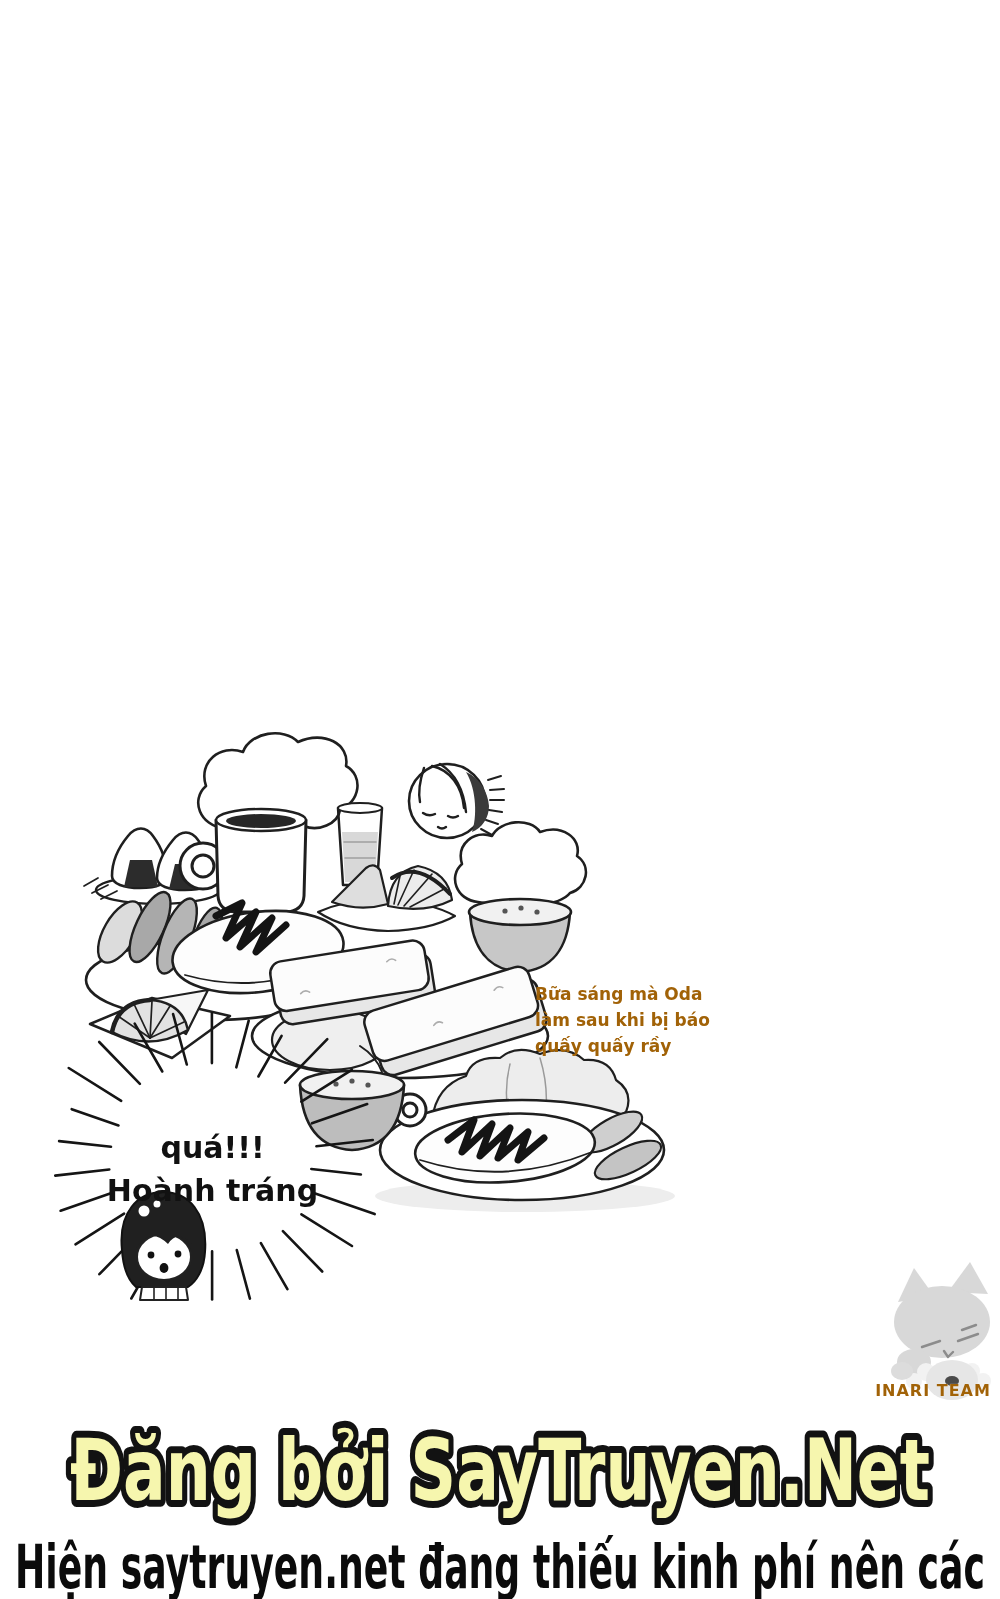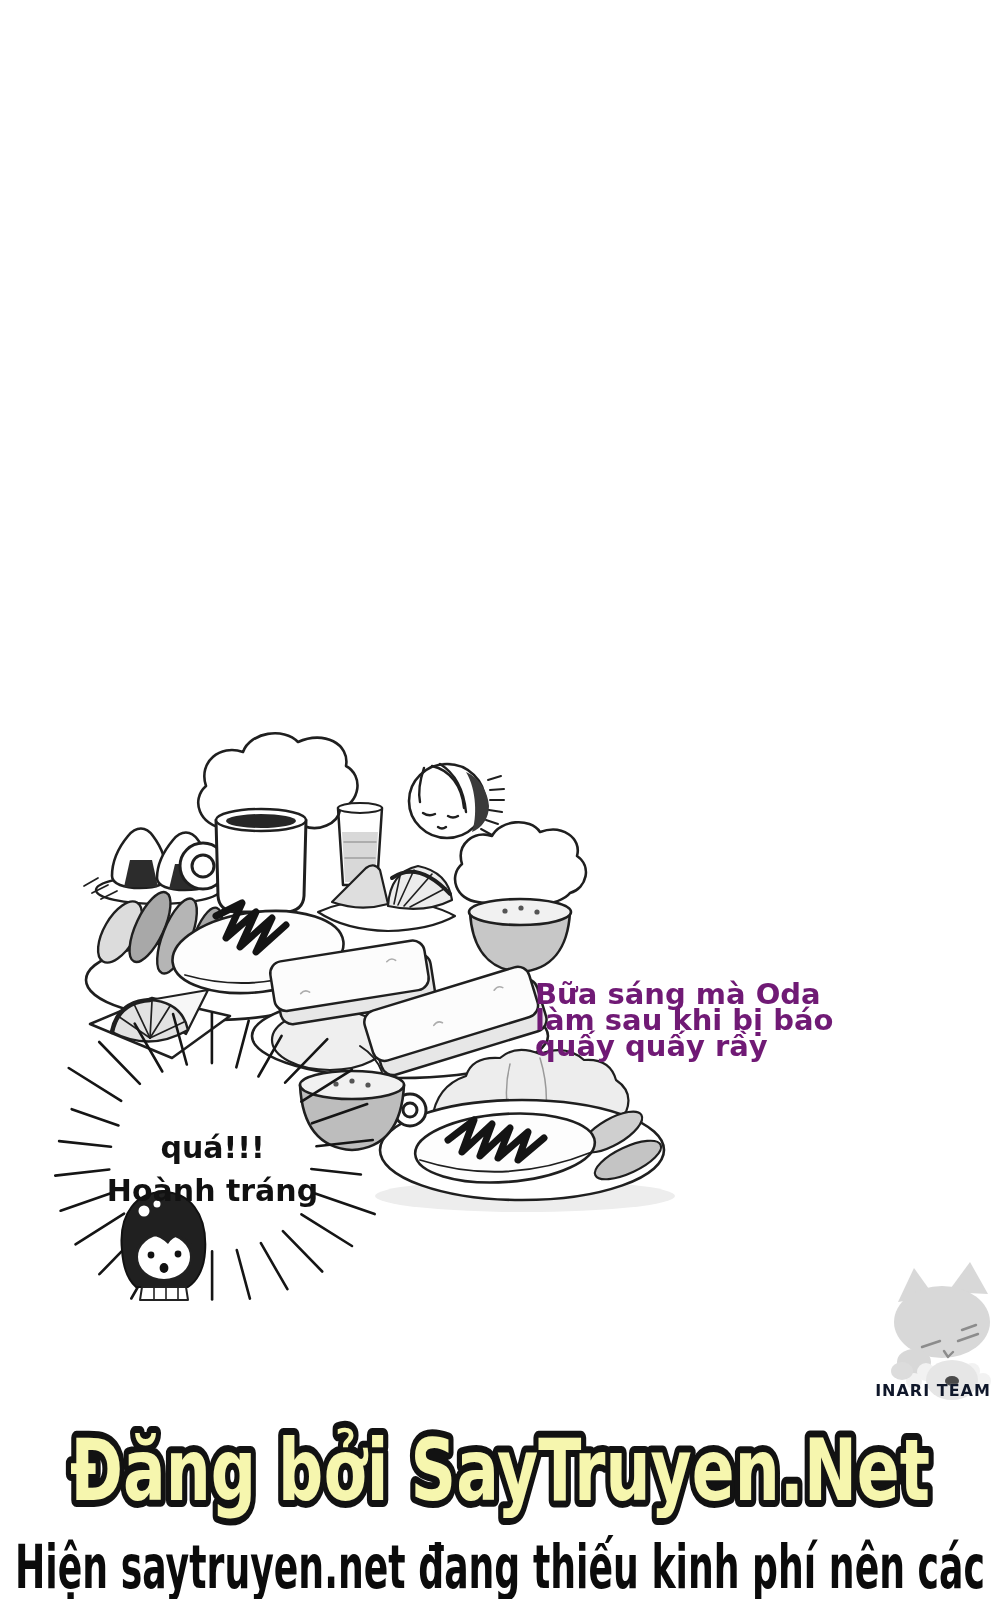--- a/index.html
+++ b/index.html
@@ -1,26 +1,26 @@
 <!DOCTYPE html>
 <html><head>
 <meta charset="utf-8">
 <style>
   html,body{margin:0;padding:0;background:#fff;}
   .page{position:relative;width:1000px;height:1599px;background:#ffffff;overflow:hidden;
         font-family:"DejaVu Sans","Liberation Sans",sans-serif;}
   .art{position:absolute;left:0;top:0;width:1000px;height:1599px;}
-  .caption{position:absolute;left:535px;top:981px;width:230px;text-align:right;
-           font-size:29px;font-weight:700;line-height:26px;color:#701a75;letter-spacing:0px;}
+  .caption{position:absolute;left:535px;top:981px;width:230px;text-align:left;
+           font-size:17px;font-weight:700;line-height:26px;color:#a16207;letter-spacing:0px;}
   .caption span{display:block;white-space:nowrap;}
   .speech{position:absolute;left:105px;top:1126px;width:215px;text-align:center;
           font-size:30px;font-weight:700;line-height:43px;color:#111;}
   .speech span{display:block;white-space:nowrap;}
   .team-label{position:absolute;left:866px;top:1381px;width:134px;text-align:center;
-              font-size:16px;font-weight:700;letter-spacing:1px;color:#0f172a;
+              font-size:16px;font-weight:700;letter-spacing:1px;color:#a16207;
               text-shadow:0 0 1px #ffffff;}
   .banner-svg{position:absolute;left:55px;top:1398px;width:890px;height:155px;}
   .footer-svg{position:absolute;left:0px;top:1526px;width:1000px;height:80px;}
 </style>
 </head>
 <body>
 
 <div class="page">
 
   <svg class="art" viewBox="0 0 1000 1599" stroke-linejoin="round" stroke-linecap="round">

